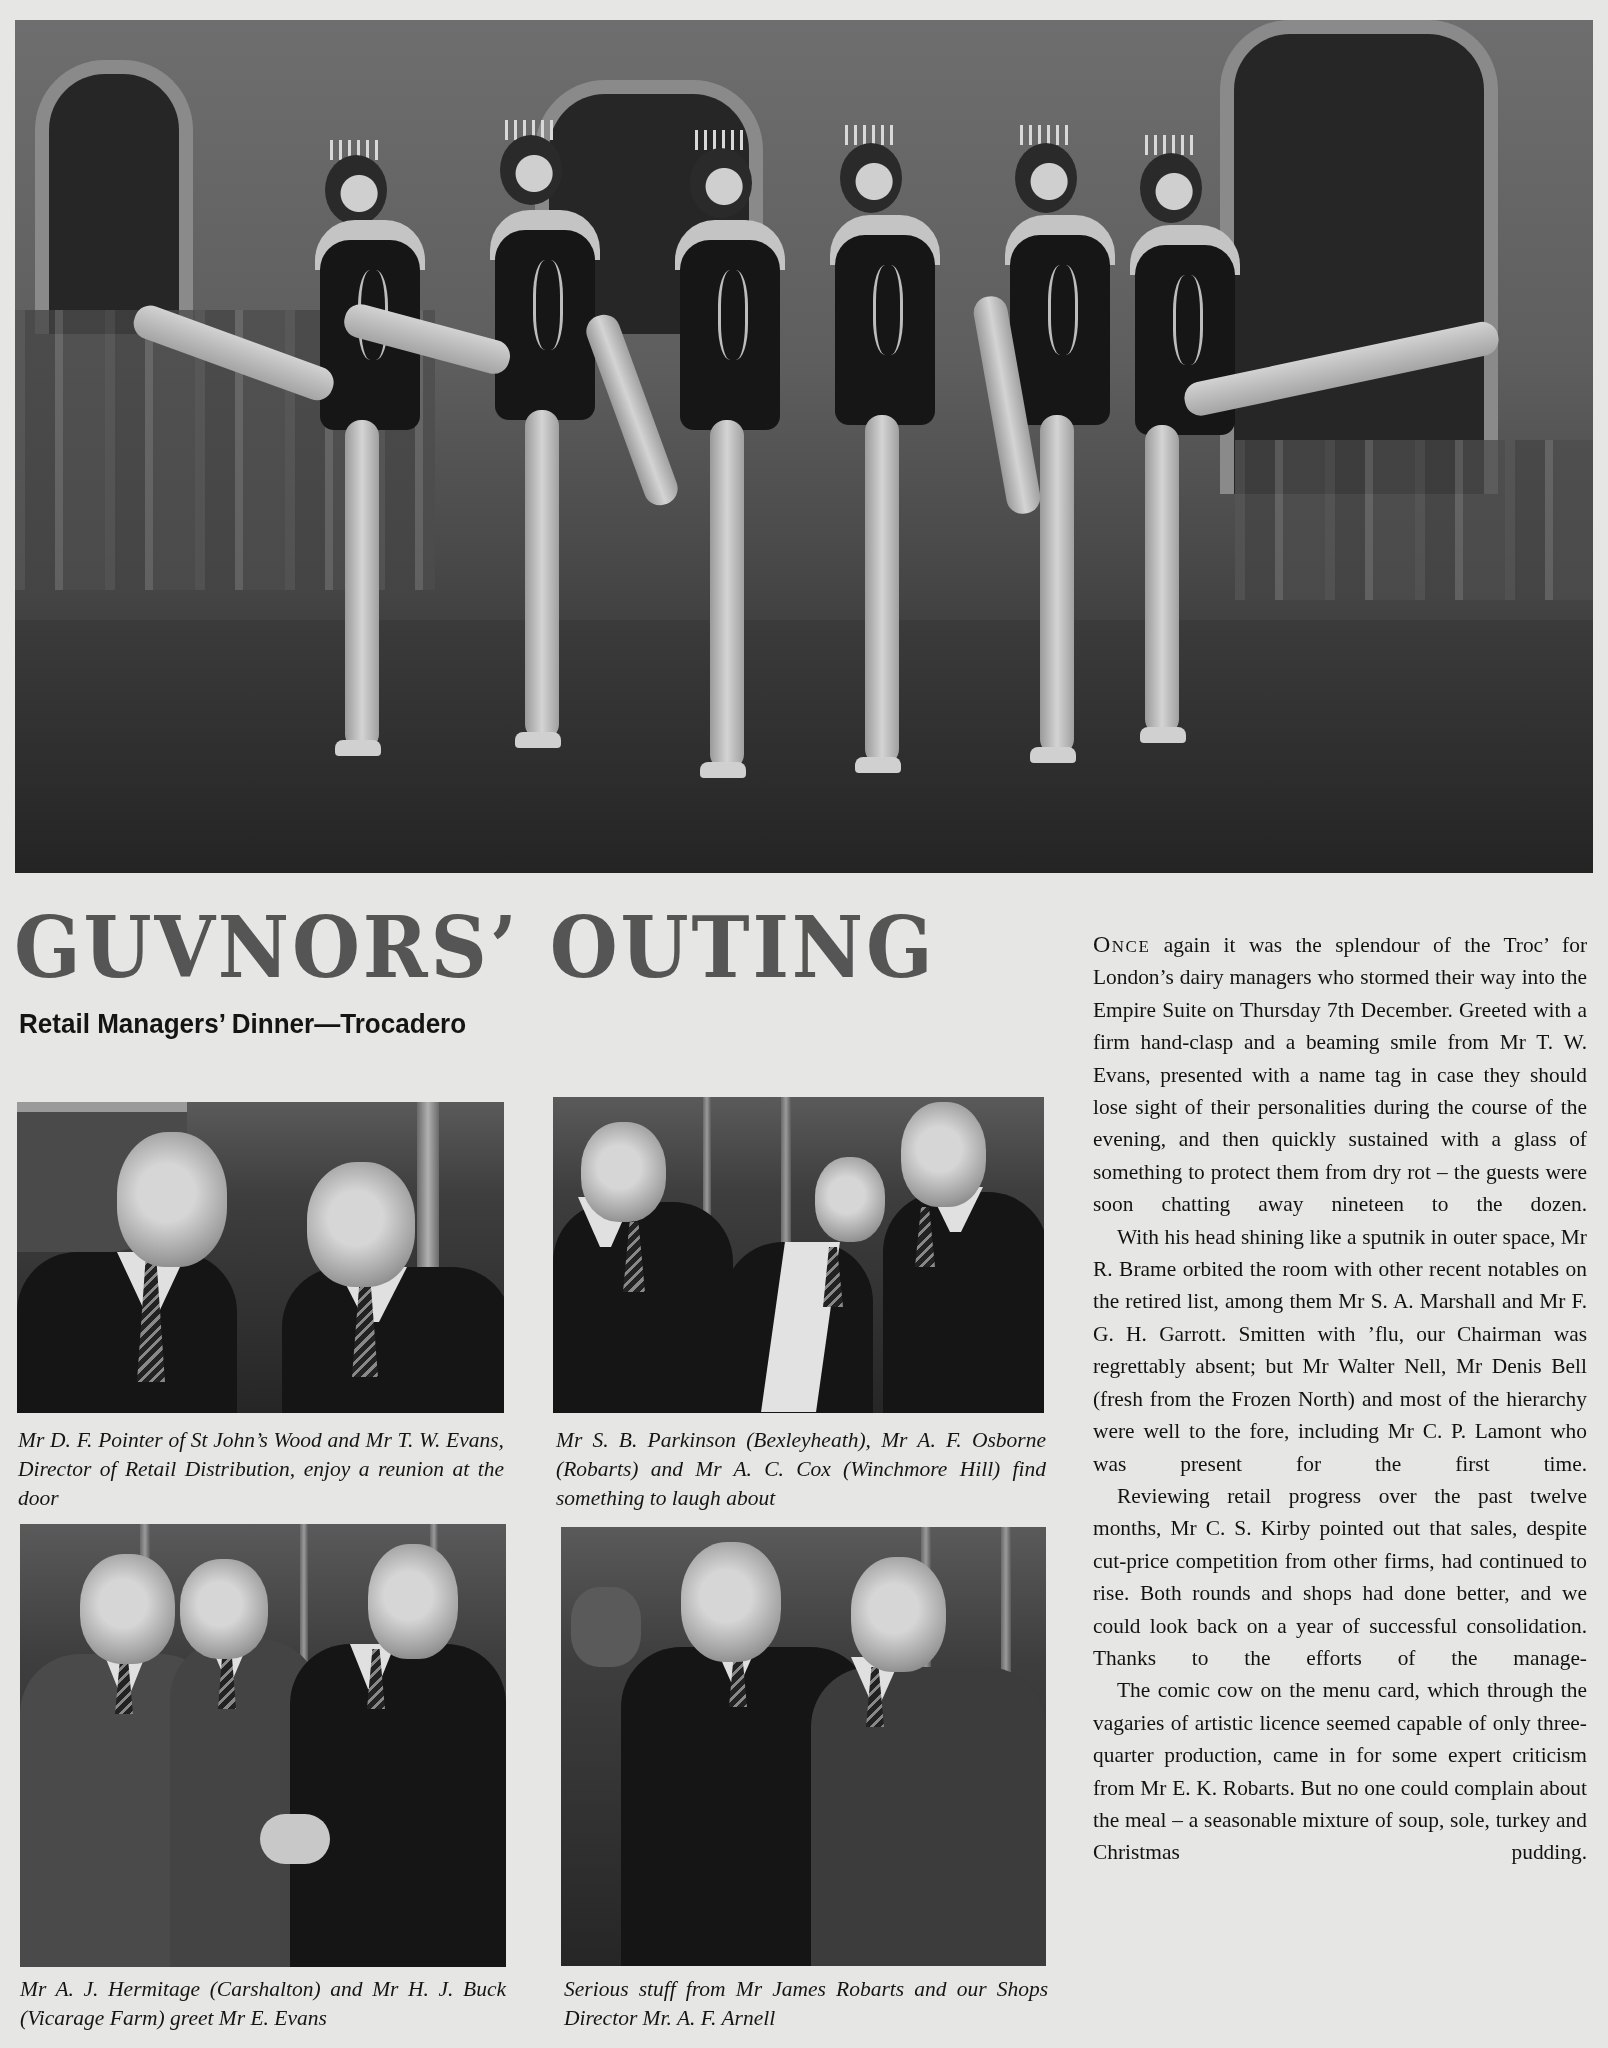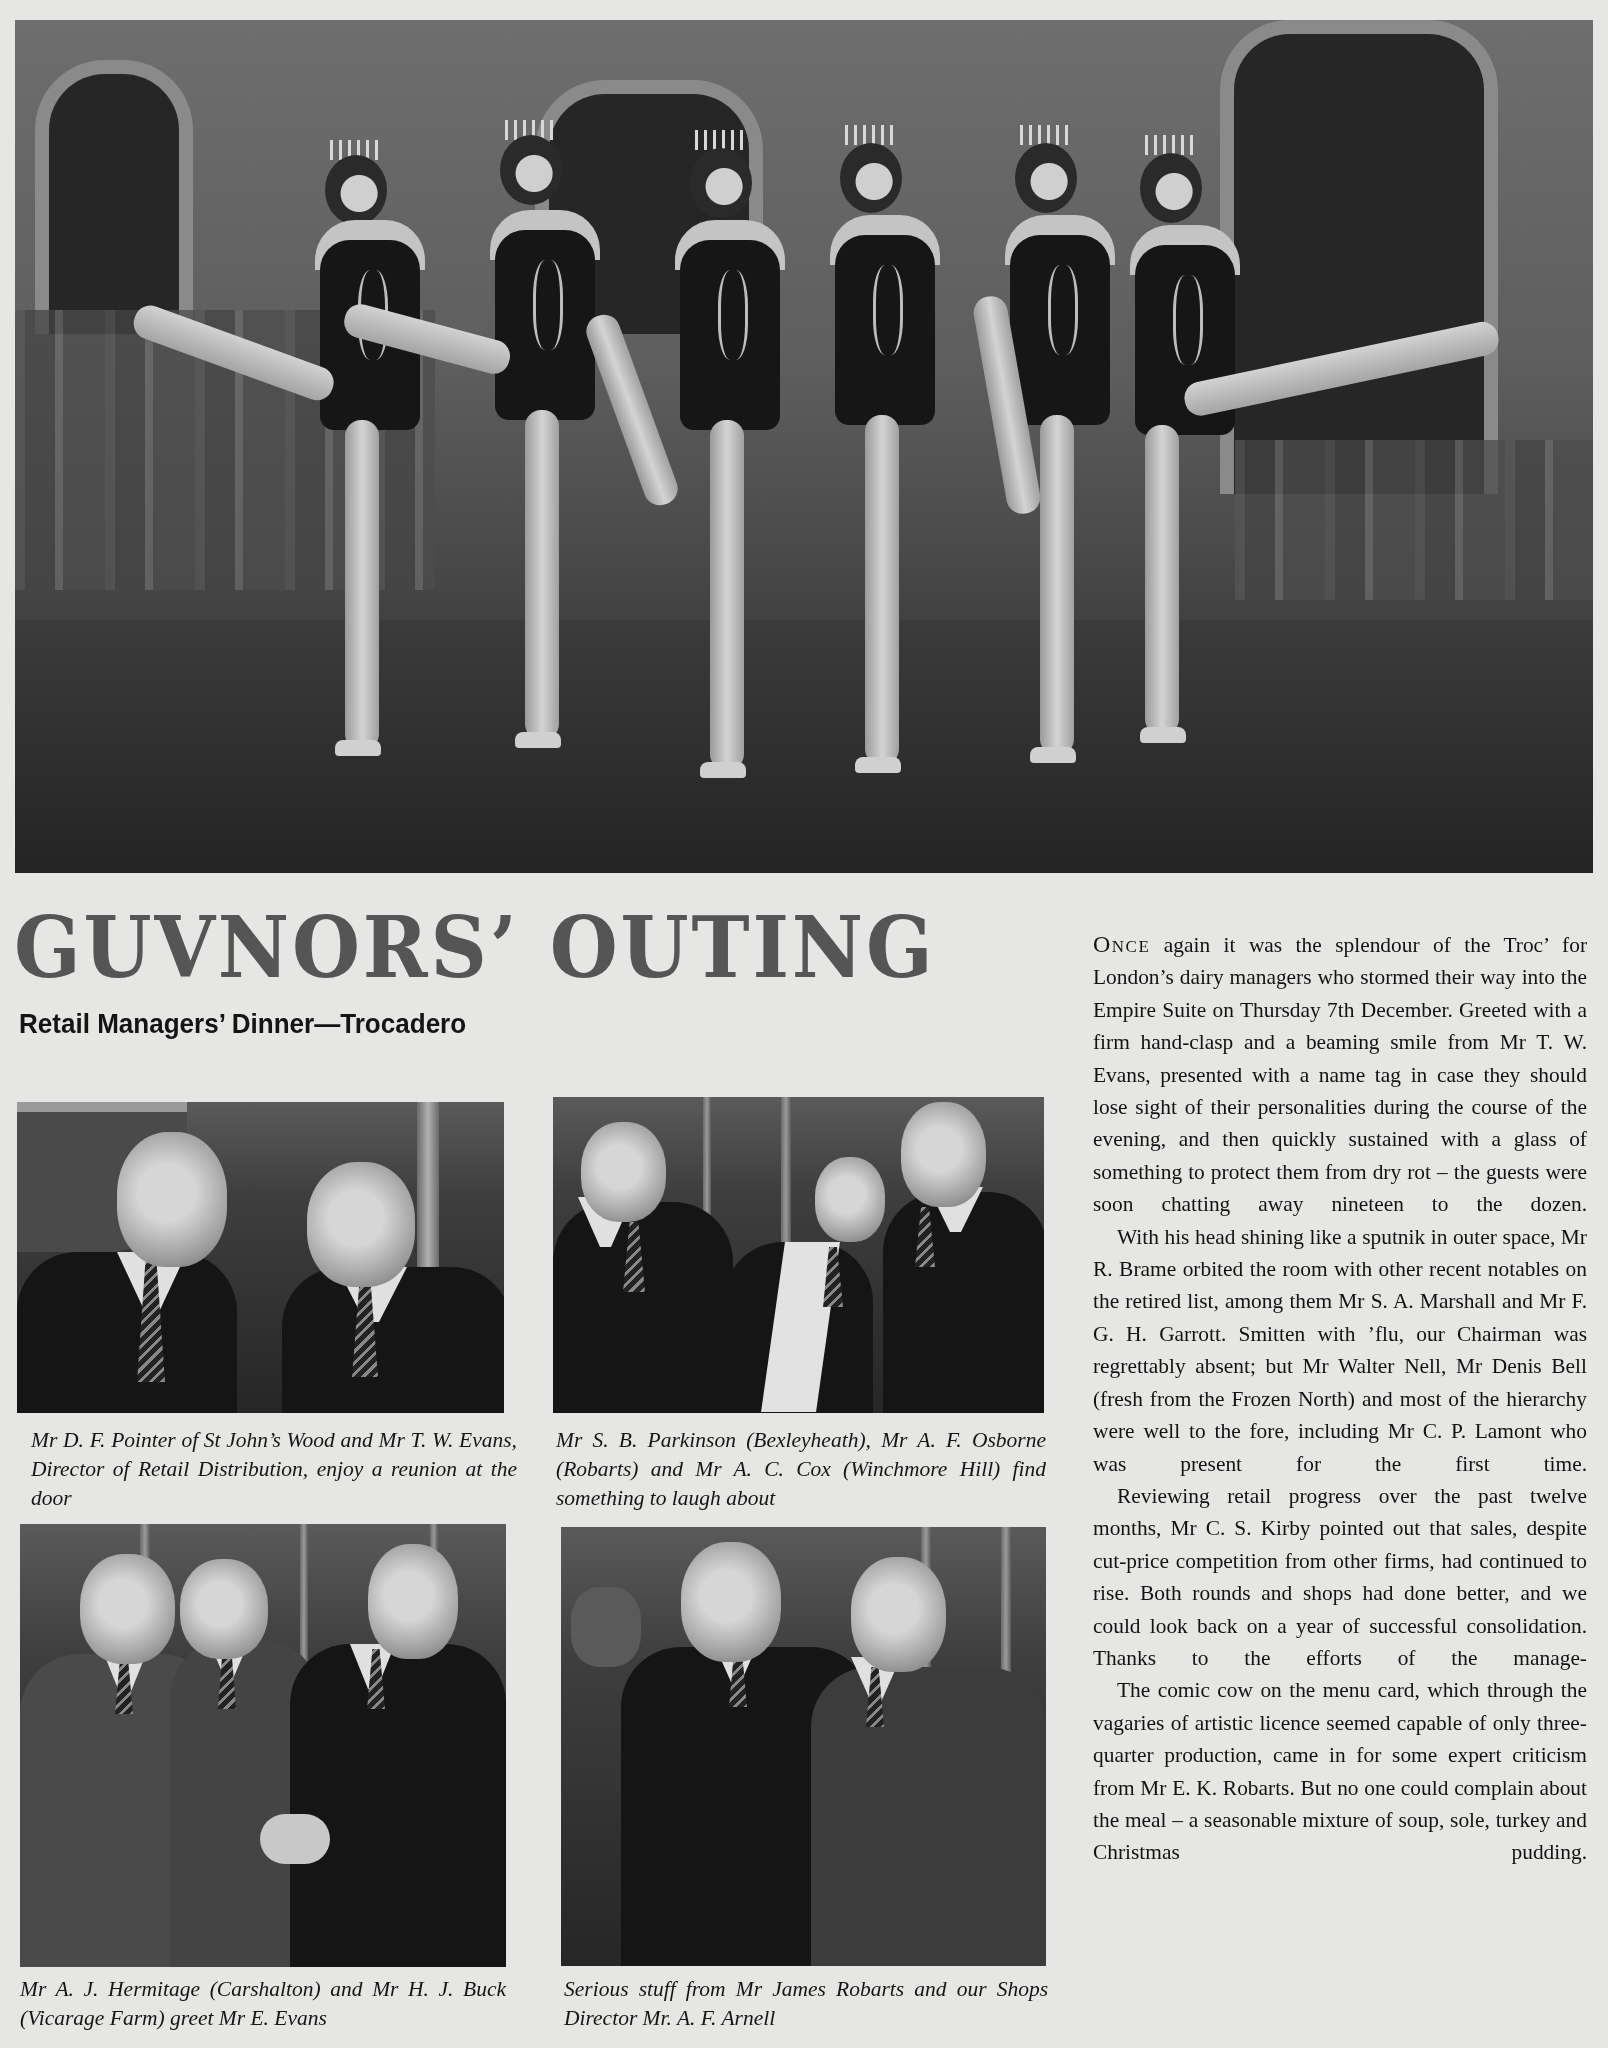--- a/index.html
+++ b/index.html
@@ -206,21 +206,21 @@
     <div class="tie" style="left:120px; top:160px; width:28px; height:120px;"></div>
     <div class="head" style="left:100px; top:30px; width:110px; height:135px;"></div>
   </div>
   <div class="man">
     <div class="body" style="left:265px; top:165px; width:230px; height:160px;"></div>
     <div class="collar" style="left:320px; top:165px; width:70px; height:55px;"></div>
     <div class="tie" style="left:335px; top:175px; width:26px; height:100px;"></div>
     <div class="head" style="left:290px; top:60px; width:108px; height:125px;"></div>
   </div>
 </div>
-<div class="caption" style="left:31px; top:1426px; width:486px;">Mr D. F. Pointer of St John’s Wood and Mr T. W. Evans, Director of Retail Distribution, enjoy a reunion at the door</div>
+<div class="caption" style="left:18px; top:1426px; width:486px;">Mr D. F. Pointer of St John’s Wood and Mr T. W. Evans, Director of Retail Distribution, enjoy a reunion at the door</div>
 
 <div class="photo snap" style="left:553px; top:1097px; width:491px; height:316px;">
   <div class="pillar" style="left:150px; width:8px;"></div>
   <div class="pillar" style="left:228px; width:10px;"></div>
   <div class="man">
     <div class="body" style="left:0; top:105px; width:180px; height:220px;"></div>
     <div class="collar" style="left:25px; top:100px; width:55px; height:50px;"></div>
     <div class="tie" style="left:70px; top:125px; width:22px; height:70px;"></div>
     <div class="head" style="left:28px; top:25px; width:85px; height:100px;"></div>
   </div>

